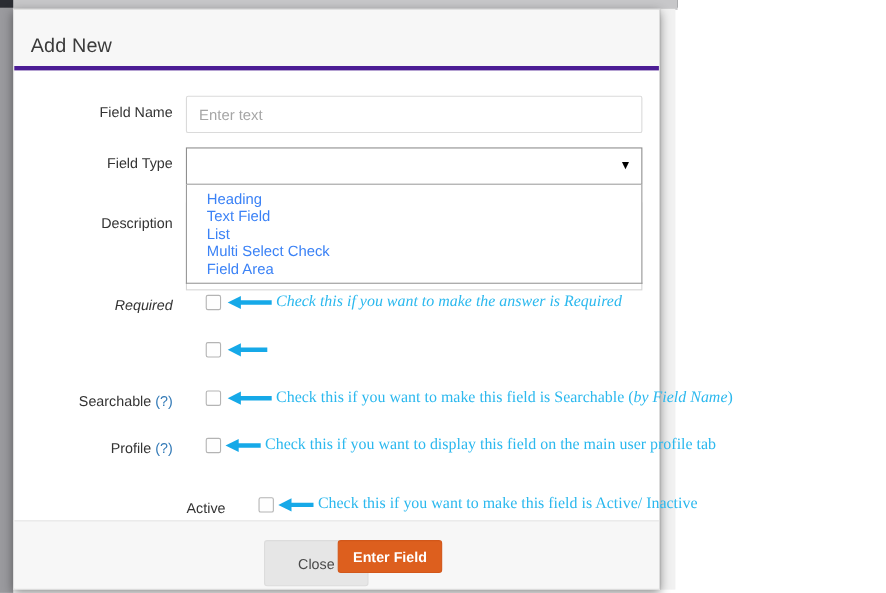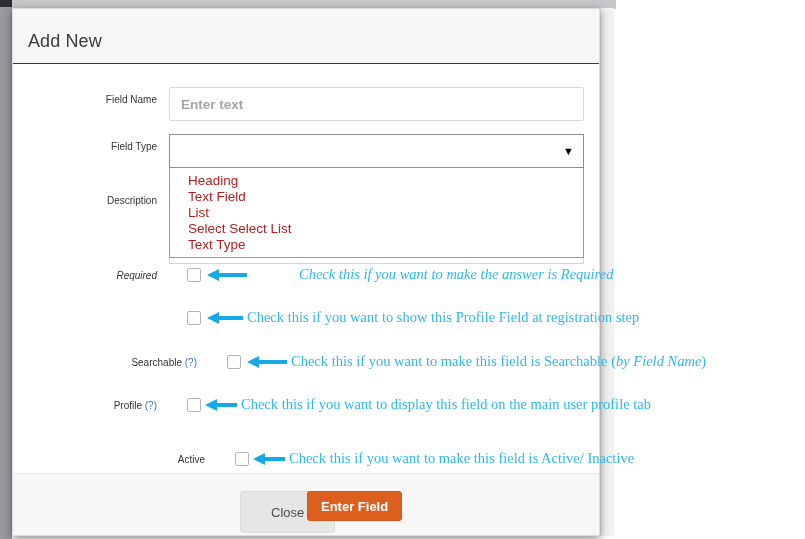--- a/index.html
+++ b/index.html
@@ -57,21 +57,21 @@
     border-left: 1px solid #e2e2e2;
   }
 
   
   #modal-header {
     position: absolute;
     left: 0; top: 0;
     width: 100%;
     height: 55px;
     background: #f7f7f7;
-    border-bottom: 1px solid #4c1d95;
+    border-bottom: 4px solid #4c1d95;
     box-sizing: border-box;
   }
   #modal-title {
     position: absolute;
     left: 15px;
     top: 22px;
     font-size: 18px;
     color: #3b3b3b;
     font-weight: normal;
     letter-spacing: .1px;
@@ -92,21 +92,21 @@
     left: 0;
     width: 100%;
     height: 34px;
   }
   .row-label {
     position: absolute;
     left: 0;
     top: 7px;
     width: 144px;
     text-align: right;
-    font-size: 10px;
+    font-size: 13px;
     color: #333333;
   }
   .help-mark {
     color: #337ab7;
   }
 
   .text-input {
     position: absolute;
     left: 156px;
     top: 0;
@@ -114,21 +114,20 @@
     height: 34px;
     border: 1px solid #dadada;
     box-sizing: border-box;
     background: #fff;
     font-family: "Liberation Sans", sans-serif;
     font-size: 13.5px;
     color: #737373;
     padding: 0 11px;
     outline: none;
     border-radius: 2px;
-    font-weight: bold;
   }
   .text-input::placeholder { color: #a6a6a6; }
 
   
   #select-control {
     position: absolute;
     left: 156px;
     top: 0;
     width: 415px;
     height: 34px;
@@ -152,21 +151,21 @@
     width: 415px;
     border: 1px solid #9a9a9a;
     border-top: none;
     background: #ffffff;
     box-sizing: border-box;
     padding: 5px 0 4px 0;
     z-index: 40;
   }
   .select-option {
     font-size: 13.5px;
-    color: #b91c1c;
+    color: #3b82f6;
     line-height: 16px;
     padding: 0 0 0 18px;
     white-space: nowrap;
   }
 
   
   #description-area {
     position: absolute;
     left: 156px;
     top: 0;
@@ -275,50 +274,49 @@
 
     <div class="form-row" style="top:69px; height:auto;">
       <div class="row-label">Field Type</div>
       <div id="select-control">
         <span id="select-arrow">▼</span>
       </div>
       <div id="select-options">
         <div class="select-option">Heading</div>
         <div class="select-option">Text Field</div>
         <div class="select-option">List</div>
-        <div class="select-option">Select Select List</div>
-        <div class="select-option">Text Type</div>
+        <div class="select-option">Multi Select Check</div>
+        <div class="select-option">Field Area</div>
       </div>
     </div>
 
     <div class="form-row" style="top:119px; height:80px;">
       <div class="row-label" style="top:11px;">Description</div>
       <div id="description-area"></div>
     </div>
 
     <div class="form-row cb-row" style="top:198px;font-style:italic;">
       <div class="row-label">Required</div>
       <div class="checkbox"></div>
       <svg class="arrow" style="left:192px; width:44px;" viewBox="0 0 44 16">
         <line x1="42" y1="8" x2="12" y2="8" stroke="#16a9e8" stroke-width="4"></line>
         <polygon points="2,8 14,2 14,14" fill="#16a9e8"></polygon>
       </svg>
-      <div class="note" style="left:238px;margin-left:48px;">Check this if you want to make the answer is Required</div>
+      <div class="note" style="left:238px;">Check this if you want to make the answer is Required</div>
     </div>
 
     <div class="form-row cb-row" style="top:241px;">
       <div class="checkbox"></div>
       <svg class="arrow" style="left:192px; width:40px;" viewBox="0 0 40 16">
         <line x1="38" y1="8" x2="12" y2="8" stroke="#16a9e8" stroke-width="4"></line>
         <polygon points="2,8 14,2 14,14" fill="#16a9e8"></polygon>
       </svg>
-      <div class="note" style="left:234px;">Check this if you want to show this Profile Field at registration step</div>
-    </div>
-
-    <div class="form-row cb-row" style="top:285px;margin-left:40px;">
+    </div>
+
+    <div class="form-row cb-row" style="top:285px;">
       <div class="row-label">
         <span>Searchable</span>
         <span class="help-mark">(?)</span>
       </div>
       <div class="checkbox"></div>
       <svg class="arrow" style="left:192px; width:44px;" viewBox="0 0 44 16">
         <line x1="42" y1="8" x2="12" y2="8" stroke="#16a9e8" stroke-width="4"></line>
         <polygon points="2,8 14,2 14,14" fill="#16a9e8"></polygon>
       </svg>
       <div class="note" style="left:238px;">

